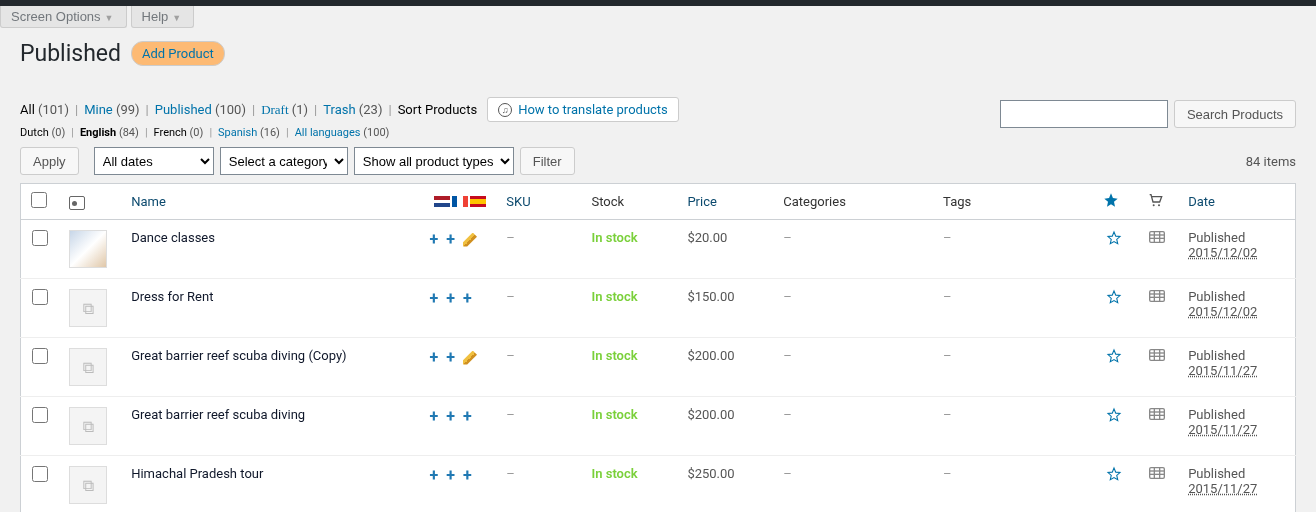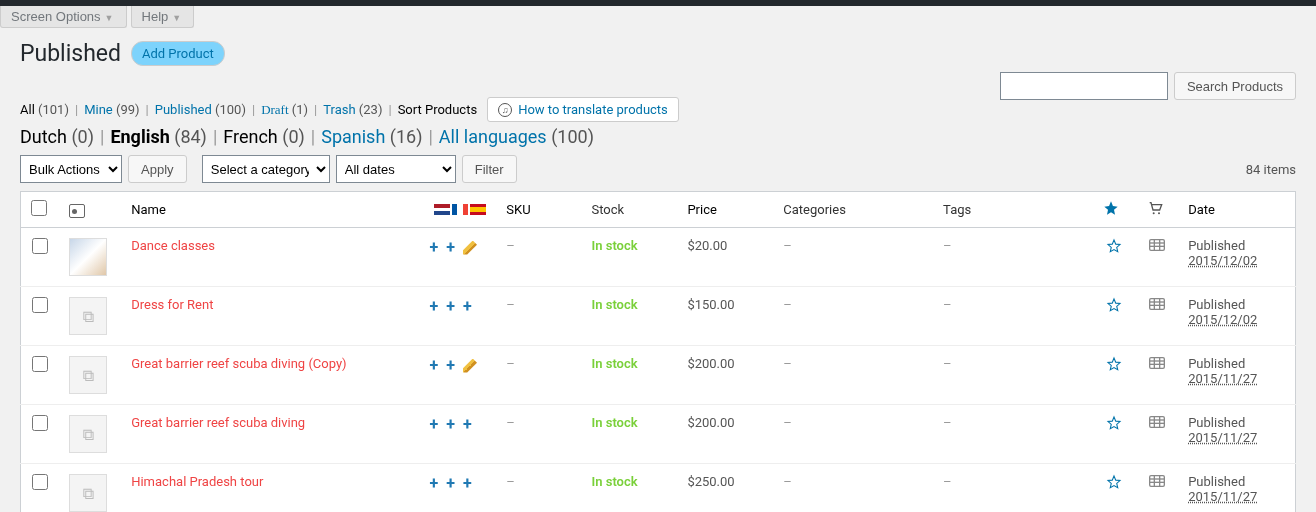--- a/index.html
+++ b/index.html
@@ -3,51 +3,51 @@
 <meta charset="utf-8">
 <style>
   *{box-sizing:border-box;margin:0;padding:0}
   body{font-family:-apple-system,BlinkMacSystemFont,"Segoe UI",Roboto,Helvetica,Arial,sans-serif;font-size:13px;color:#333;background:#f1f1f1;width:1316px}
   .topbar{background:#23282d;height:6px}
   .screen-meta{display:flex;gap:4px;padding:0 18px 0 0}
   .screen-meta button{background:#e5e5e5;border:1px solid #ccc;border-top:none;border-radius:0 0 3px 3px;color:#72777c;padding:3px 12px 3px 10px;font-size:13px;cursor:pointer}
   .screen-meta button .tri{font-size:9px;color:#a0a0a0;margin-left:4px}
   .wrap{padding:0 20px 20px 20px}
   .heading{font-size:23px;font-weight:400;color:#23282d;padding:12px 0 6px 0;display:flex;align-items:center;gap:10px}
-  .page-title-action{background:#7dd3fc;border:1px solid #ccc;color:#0073aa;font-size:13px;padding:4px 10px;border-radius:12px;display:inline-block;text-decoration:none;cursor:pointer}
+  .page-title-action{background:#fdba74;border:1px solid #ccc;color:#0073aa;font-size:13px;padding:4px 10px;border-radius:12px;display:inline-block;text-decoration:none;cursor:pointer}
   .subsubsub{margin:24px 0 4px 0;font-size:13px;display:flex;align-items:center;flex-wrap:wrap}
   .subsubsub .item{color:#0073aa;cursor:pointer}
   .subsubsub .item.current .lbl{color:#000;font-weight:400}
   .subsubsub .count{color:#555}
   .subsubsub .sep{color:#999;margin:0 6px}
   .subsubsub .current .lbl{color:#000}
   .translate-btn{border:1px solid #ccc;border-radius:3px;background:#fff;padding:4px 10px;display:inline-flex;align-items:center;gap:6px;margin-left:10px;cursor:pointer}
   .translate-btn .hicon{width:14px;height:14px;border:1.5px solid #555;border-radius:50%;display:inline-flex;align-items:center;justify-content:center;font-size:9px;color:#555}
   .translate-btn span.txt{color:#0073aa}
-  .langbar{margin:4px 0 8px 0;font-size:18px}
+  .langbar{margin:4px 0 8px 0;font-size:11px}
   .langbar .lang{color:#000}
   .langbar .lang.link{color:#0073aa;cursor:pointer}
   .langbar .cnt{color:#555}
   .langbar .sep{color:#999;margin:0 6px}
   .tablenav{display:flex;align-items:center;gap:6px;margin:4px 0 8px 0}
   .tablenav select{border:1px solid #7e8993;background:#fff;height:28px;font-size:13px;padding:0 4px}
   .button{background:#f7f7f7;border:1px solid #ccc;border-radius:3px;color:#555;padding:4px 12px;font-size:13px;cursor:pointer;height:28px}
   .items-count{margin-left:auto;color:#555}
-  .search-box{position:absolute;right:20px;top:44px;display:flex;gap:6px}
+  .search-box{position:absolute;right:20px;top:72px;display:flex;gap:6px}
   .search-box input[type=text]{border:1px solid #7e8993;background:#fff;height:28px;width:168px;padding:0 6px;font-size:13px}
   table.wp-list{width:100%;border-collapse:collapse;border:1px solid #ccd0d4;background:#fff}
   table.wp-list th{background:#fff;border-bottom:1px solid #ccd0d4;text-align:left;font-weight:400;font-size:13px;color:#333;padding:8px 10px;vertical-align:middle}
-  table.wp-list th a{color:#000000;cursor:pointer}
+  table.wp-list th a{color:#0c4a6e;cursor:pointer}
   table.wp-list td{border:none;padding:10px;font-size:13px;color:#555;vertical-align:top}
   table.wp-list tbody tr{border-bottom:1px solid #eee}
   .th-check,.td-check{width:26px;text-align:center;vertical-align:top}
   .th-thumb,.td-thumb{width:50px}
   .thumb{width:38px;height:38px;border:1px solid #ddd;background:#f4f4f4;display:flex;align-items:center;justify-content:center;color:#bbb;font-size:16px}
   .thumb.img{background:linear-gradient(135deg,#c7d6e8 0%,#fff 50%,#e0c7a8 100%)}
-  .name-link{color:#ef4444;cursor:pointer}
+  .name-link{color:#0f172a;cursor:pointer}
   .flags{display:flex;gap:2px;justify-content:flex-end}
   .flag{width:16px;height:11px;display:inline-block}
   .flag-nl{background:linear-gradient(to bottom,#ae1c28 33%,#fff 33%,#fff 66%,#21468b 66%)}
   .flag-fr{background:linear-gradient(to right,#0055a4 33%,#fff 33%,#fff 66%,#ef4135 66%)}
   .flag-es{background:linear-gradient(to bottom,#c60b1e 25%,#ffc400 25%,#ffc400 75%,#c60b1e 75%)}
   .lang-icons{display:flex;gap:8px;align-items:center}
   .plus-icon{color:#2079b3;font-weight:bold;font-size:16px;cursor:pointer}
   .pencil-icon{width:14px;height:14px;display:inline-block;cursor:pointer;background:linear-gradient(135deg,#f0c040 50%,#d09020 50%);clip-path:polygon(0 70%,70% 0,100% 30%,30% 100%,0 100%)}
   .instock{color:#7ad03a;font-weight:600}
   .star-icon{width:16px;height:16px;display:inline-block;cursor:pointer}
@@ -103,25 +103,25 @@
       <span class="item"><span class="lbl" style="color: #000000; text-align: center;">Sort Products</span></span>
       <span class="translate-btn">
         <span class="hicon">♫</span>
         <span class="txt">How to translate products</span>
       </span>
     </div>
 
   <div class="langbar" id="lang-filters"><span class="lang"><span>Dutch</span><span class="cnt"> (0)</span></span><span class="sep">|</span><span class="lang"><span style="font-weight: bold;">English</span><span class="cnt"> (84)</span></span><span class="sep">|</span><span class="lang"><span>French</span><span class="cnt"> (0)</span></span><span class="sep">|</span><span class="lang link"><span>Spanish</span><span class="cnt"> (16)</span></span><span class="sep">|</span><span class="lang link"><span>All languages</span><span class="cnt"> (100)</span></span></div>
 
   <div class="tablenav">
-    <select><option>Bulk Actions</option></select>
     <button class="button">Apply</button>
     &nbsp;
+    <select style="width:120px"><option>All dates</option></select>
     <select style="width:128px"><option>Select a category</option></select>
-    <select style="width:120px"><option>All dates</option></select>
+    <select style="width:160px"><option>Show all product types</option></select>
     <button class="button">Filter</button>
     <span class="items-count">84 items</span>
   </div>
 
   <table class="wp-list">
     <thead>
       <tr>
         <th class="th-check"><input type="checkbox" style=""></th>
         <th class="th-thumb">
           <span style="width:16px;height:14px;border:1.5px solid #666;border-radius:2px;display:inline-flex;align-items:flex-end;justify-content:flex-start;overflow:hidden">

